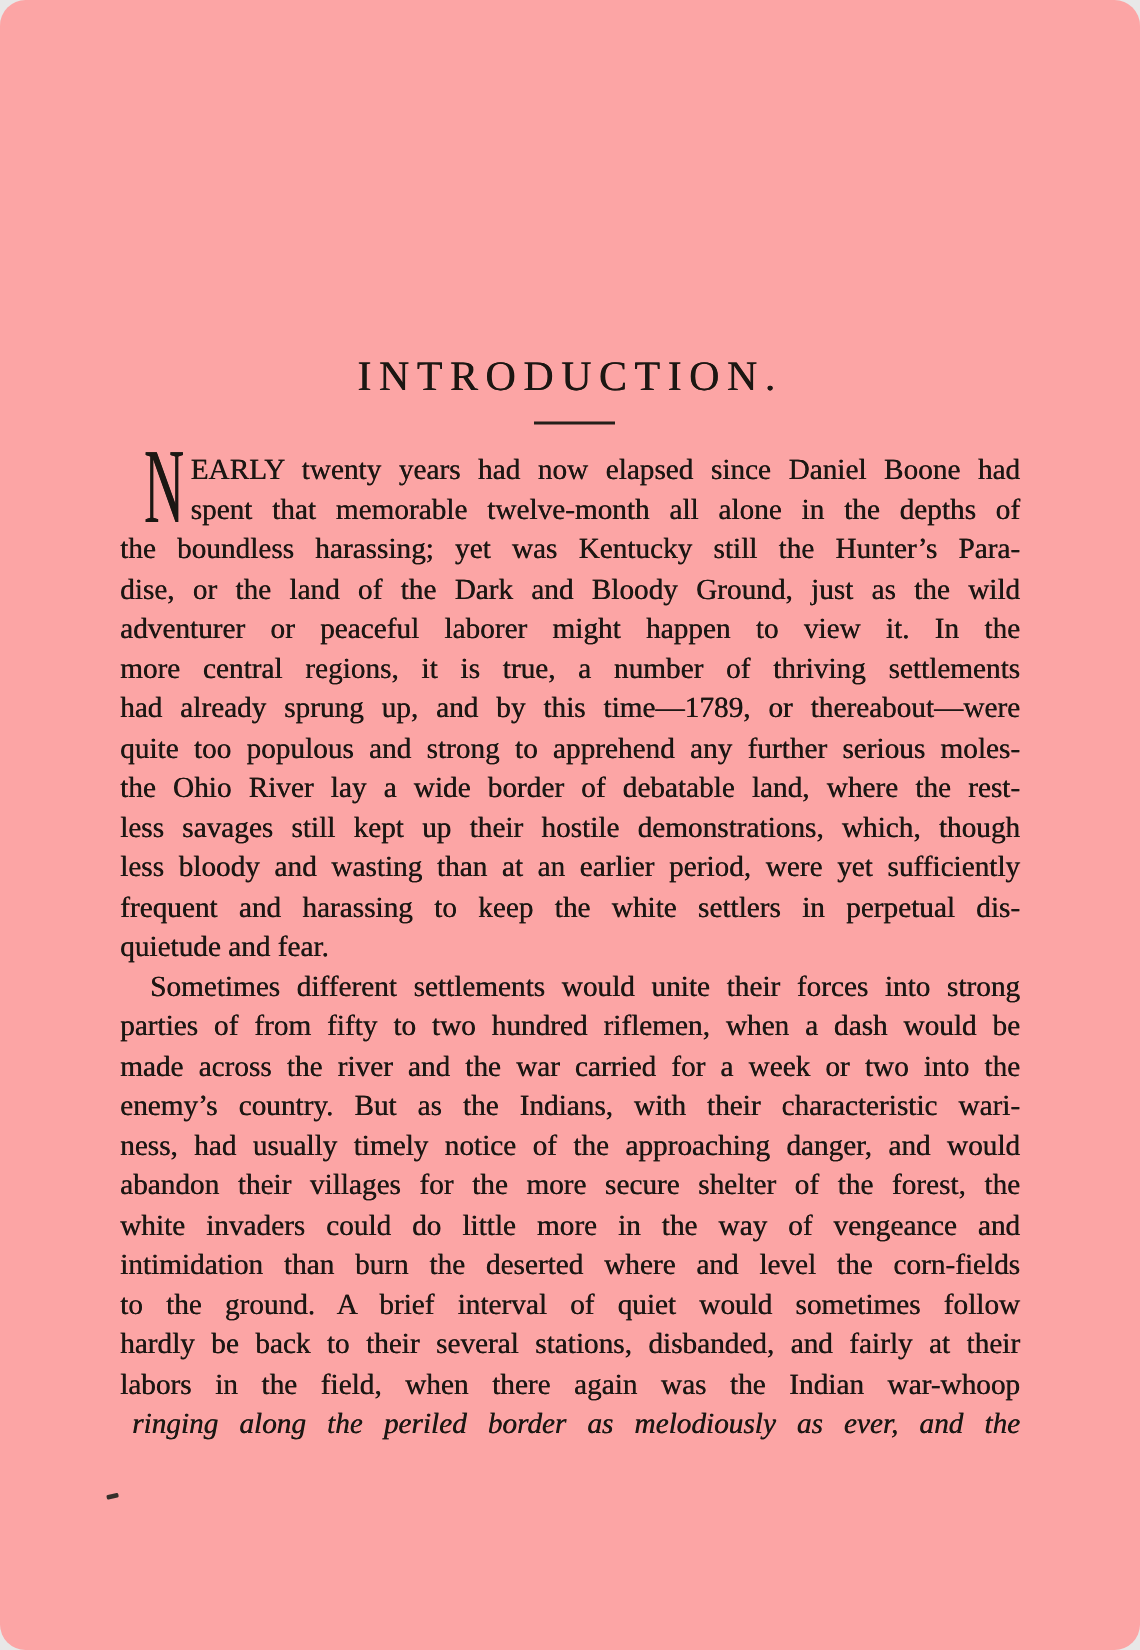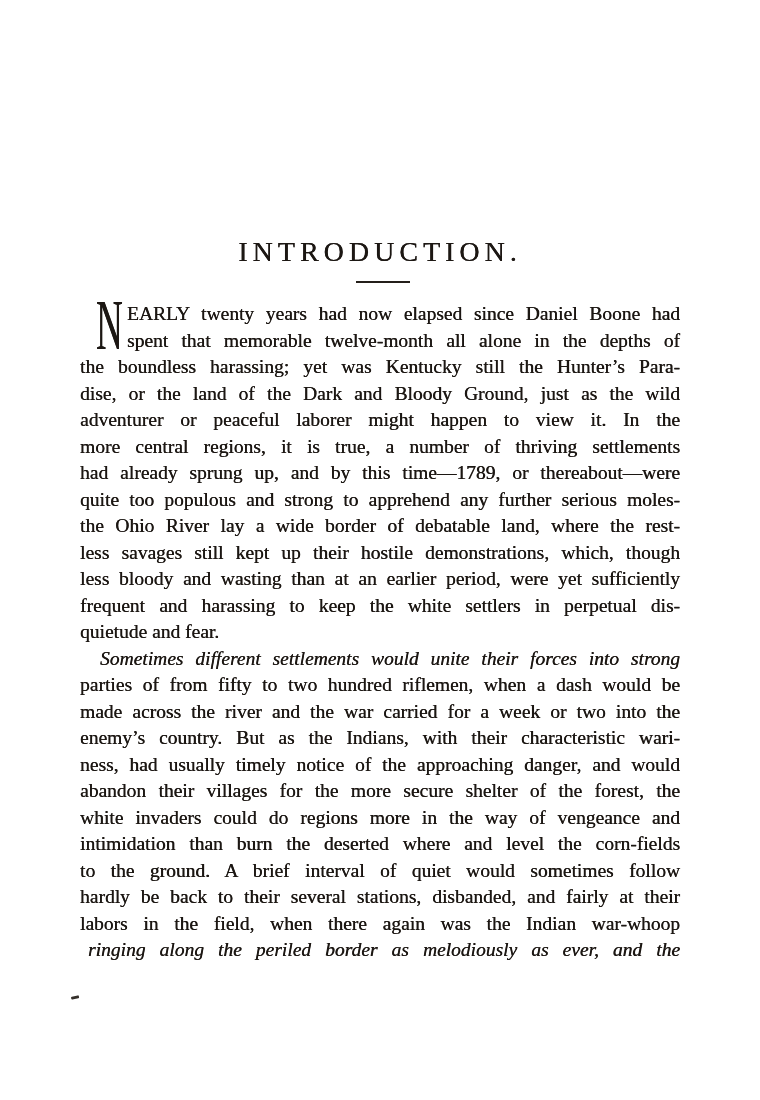--- a/index.html
+++ b/index.html
@@ -1,24 +1,25 @@
 <!DOCTYPE html>
 <html><head>
 <meta charset="utf-8">
 <style>
   html, body { margin: 0; padding: 0; background: #e8e8e8; }
   .sheet {
     position: relative;
     width: 760px;
     height: 1100px;
-    background: #ffffff;
+    background: #fca5a5;
     font-family: "Liberation Serif", "DejaVu Serif", serif;
     color: #1c1713;
     overflow: hidden;
     margin: 0 auto;
+    border-radius: 17px;
   }
   .page-title {
     position: absolute;
     top: 238px;
     left: 0;
     width: 760px;
     text-align: center;
     font-size: 28px;
     line-height: 28px;
     letter-spacing: 5px;
@@ -46,21 +47,21 @@
   .para { position: relative; }
   .line {
     height: 26.5px;
     text-align: justify;
     text-align-last: justify;
     overflow: visible;
     white-space: normal;
   }
   .line.para-end { text-align-last: left; }
   .line.dl { padding-left: 47px; }
-  .line.indent { padding-left: 20px; font-style: italic; }
+  .line.indent { padding-left: 20px; }
   .line.shift { padding-left: 8px; font-style: italic; }
   .drop-cap {
     position: absolute;
     left: 16px;
     top: -11px;
     font-size: 71px;
     line-height: 71px;
     font-weight: 400;
     transform: scaleX(0.52);
     transform-origin: left top;
@@ -104,21 +105,21 @@
       <div class="line para-end">quietude and fear.</div>
     </div>
 
     <div class="para">
       <div class="line indent">Sometimes different settlements would unite their forces into strong</div>
       <div class="line">parties of from fifty to two hundred riflemen, when a dash would be</div>
       <div class="line">made across the river and the war carried for a week or two into the</div>
       <div class="line">enemy’s country. But as the Indians, with their characteristic wari-</div>
       <div class="line">ness, had usually timely notice of the approaching danger, and would</div>
       <div class="line">abandon their villages for the more secure shelter of the forest, the</div>
-      <div class="line">white invaders could do regions more in the way of vengeance and</div>
+      <div class="line">white invaders could do little more in the way of vengeance and</div>
       <div class="line">intimidation than burn the deserted where and level the corn-fields</div>
       <div class="line">to the ground. A brief interval of quiet would sometimes follow</div>
       <div class="line">hardly be back to their several stations, disbanded, and fairly at their</div>
       <div class="line">labors in the field, when there again was the Indian war-whoop</div>
       <div class="line shift">ringing along the periled border as melodiously as ever, and the</div>
     </div>
 
   </div>
 
   <div class="ink-mark"></div>

